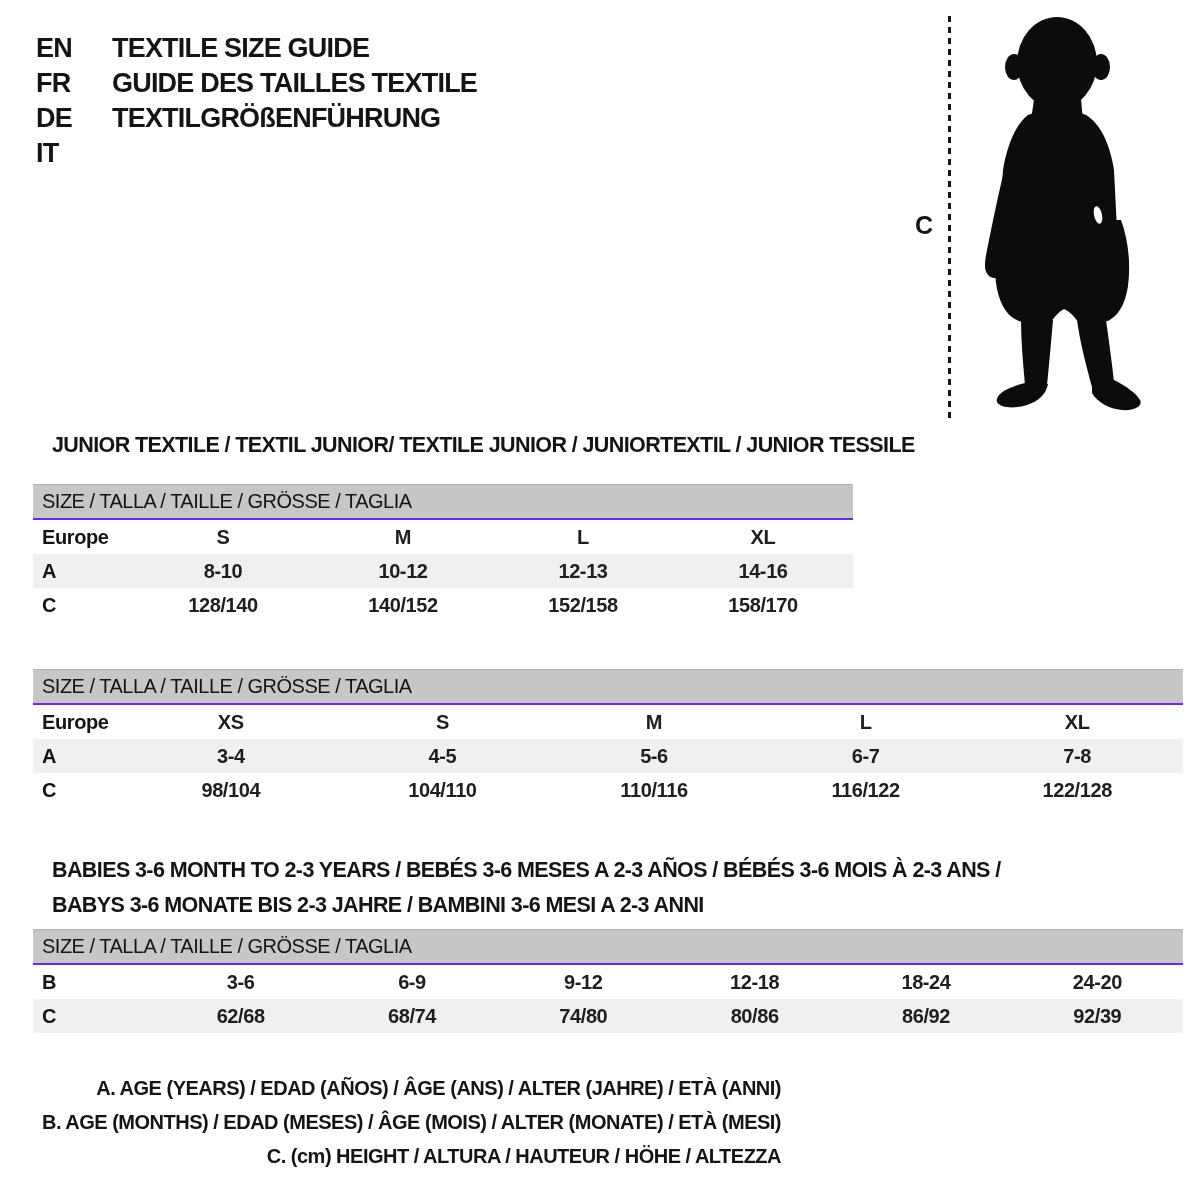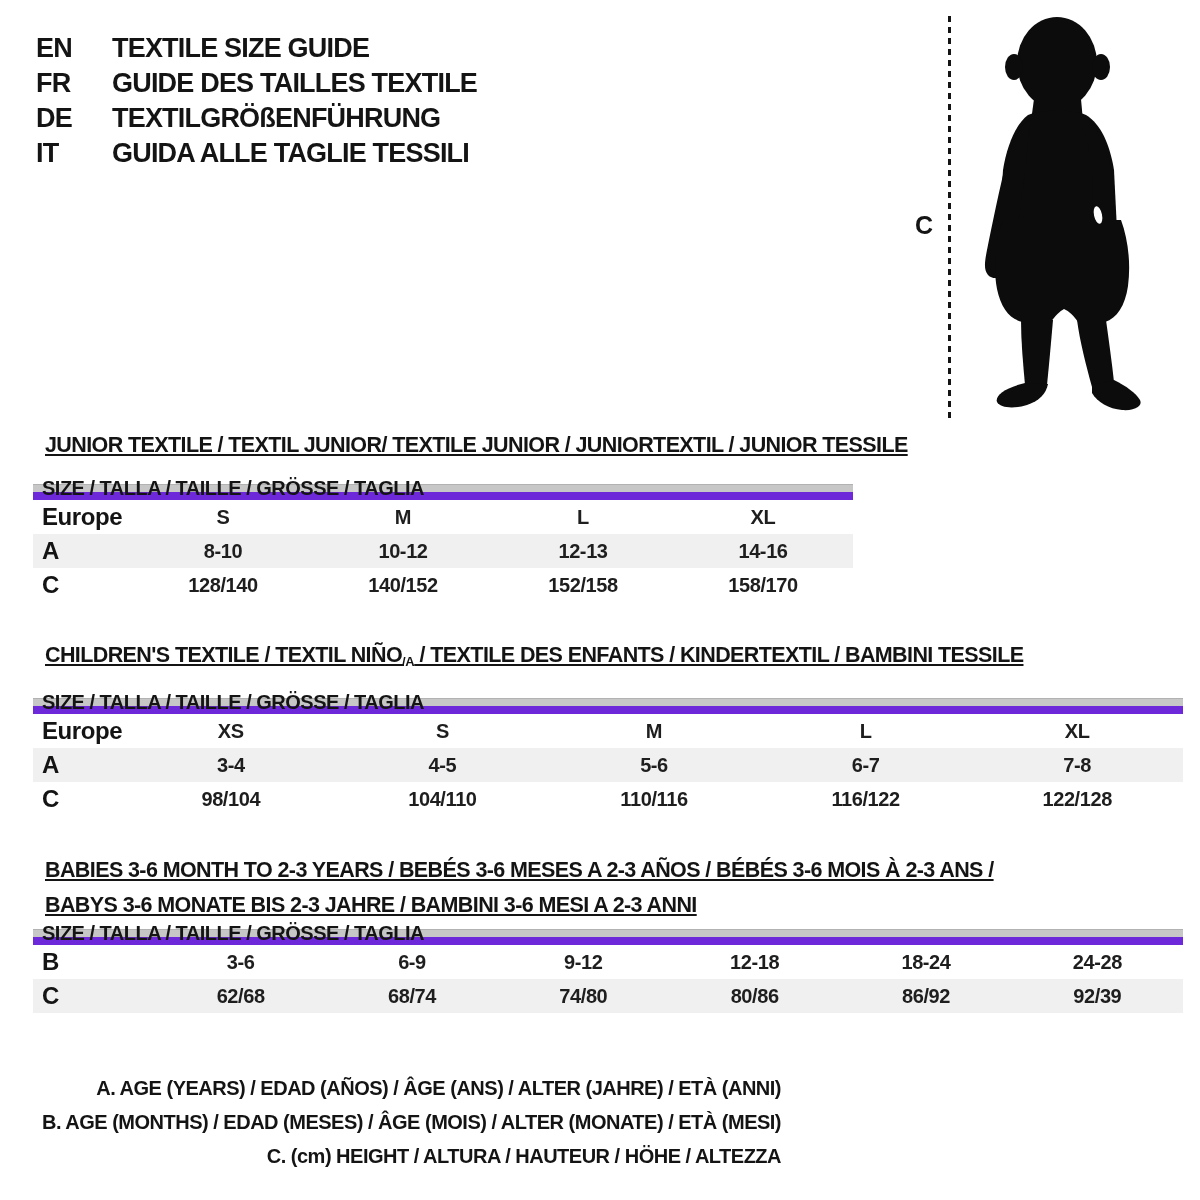--- a/index.html
+++ b/index.html
@@ -21,43 +21,43 @@
   .figure-label { position:absolute; left:915px; top:211px; font-size:25px; font-weight:700; }
   .dash-line {
     position:absolute; left:948px; top:16px; width:3px; height:402px;
     background:repeating-linear-gradient(to bottom,#141414 0 6px,transparent 6px 11px);
   }
   .baby-svg { position:absolute; left:963px; top:15px; }
 
   
   .tbl { position:absolute; left:33px; }
   .tbl h2 {
-    margin-left:12px; font-size:21.5px; font-weight:700; letter-spacing:-0.6px;
-    line-height:22px; white-space:nowrap;text-decoration:underline;
+    margin-left:19px; font-size:21.5px; font-weight:700; letter-spacing:-0.6px;
+    line-height:22px; white-space:nowrap;
   }
   .t3 h2 { line-height:35px; }
   .tbl .sub { font-size:13px; vertical-align:-4px; letter-spacing:-0.4px; }
   .bar {
-    height:16px; background:#c7c7c7;
-    border-top:1px solid #b2b2b2; border-bottom:8px solid #6d28d9;
-    font-size:20px; font-weight:700; letter-spacing:-0.5px;
+    height:36px; background:#c7c7c7;
+    border-top:1px solid #b2b2b2; border-bottom:2px solid #6d28d9;
+    font-size:20px; font-weight:400; letter-spacing:-0.5px;
     padding-left:9px; display:flex; align-items:center; white-space:nowrap;
   }
   .t1 { top:434px; width:820px; }
   .t1 .bar { margin-top:28px; }
   .t2 { top:644px; width:1150px; }
   .t2 .bar { margin-top:25px; }
   .t3 { top:853px; width:1150px; }
   .t3 .bar { margin-top:6px; }
   .grid { display:grid; height:34px; align-items:center; }
   .t1 .grid { grid-template-columns:100px repeat(4,1fr); }
   .t2 .grid { grid-template-columns:92px repeat(5,1fr); }
   .t3 .grid { grid-template-columns:122px repeat(6,1fr); }
   .grid.alt { background:#f0f0f0; }
-  .lbl { padding-left:9px; font-size:24px; font-weight:700; letter-spacing:-0.4px; }
+  .lbl { padding-left:9px; font-size:20px; font-weight:700; letter-spacing:-0.4px; }
   .cell { text-align:center; font-size:20px; font-weight:700; letter-spacing:-0.4px; color:#1e1e1e; }
 
   
   .notes { position:absolute; left:42px; top:1071px;text-align:right; }
   .note { font-size:20px; font-weight:700; letter-spacing:-0.5px; line-height:34px; white-space:nowrap; }
 </style>
 </head>
 <body>
 
 <div class="canvas">
@@ -70,21 +70,20 @@
     <div class="lang-row">
       <span class="lang-code">FR</span>
       <span class="lang-title">GUIDE DES TAILLES TEXTILE</span>
     </div>
     <div class="lang-row">
       <span class="lang-code">DE</span>
       <span class="lang-title">TEXTILGRÖßENFÜHRUNG</span>
     </div>
     <div class="lang-row">
       <span class="lang-code">IT</span>
-      <span class="lang-title">GUIDA ALLE TAGLIE TESSILI</span>
     </div>
   </section>
 
   <div class="dash-line"></div>
   <div class="figure-label">C</div>
   <svg class="baby-svg" width="202" height="400" viewBox="0 0 200 400" xmlns="http://www.w3.org/2000/svg">
     <g fill="#0c0c0c">
       <ellipse cx="93" cy="48" rx="40" ry="46"></ellipse>
       <ellipse cx="50" cy="52" rx="9" ry="13"></ellipse>
       <ellipse cx="137" cy="52" rx="9" ry="13"></ellipse>
@@ -121,21 +120,20 @@
     <div class="grid">
       <span class="lbl">C</span>
       <span class="cell">128/140</span>
       <span class="cell">140/152</span>
       <span class="cell">152/158</span>
       <span class="cell">158/170</span>
     </div>
   </section>
 
   <section class="tbl t2">
-    <h2><span>CHILDREN'S TEXTILE / TEXTIL NIÑO</span><span class="sub">/A</span><span> / TEXTILE DES ENFANTS / KINDERTEXTIL / BAMBINI TESSILE</span></h2>
     <div class="bar">SIZE / TALLA / TAILLE / GRÖSSE / TAGLIA</div>
     <div class="grid">
       <span class="lbl">Europe</span>
       <span class="cell">XS</span>
       <span class="cell">S</span>
       <span class="cell">M</span>
       <span class="cell">L</span>
       <span class="cell">XL</span>
     </div>
     <div class="grid alt">
@@ -162,21 +160,21 @@
       <div>BABYS 3-6 MONATE BIS 2-3 JAHRE / BAMBINI 3-6 MESI A 2-3 ANNI</div>
     </h2>
     <div class="bar">SIZE / TALLA / TAILLE / GRÖSSE / TAGLIA</div>
     <div class="grid">
       <span class="lbl">B</span>
       <span class="cell">3-6</span>
       <span class="cell">6-9</span>
       <span class="cell">9-12</span>
       <span class="cell">12-18</span>
       <span class="cell">18-24</span>
-      <span class="cell">24-28</span>
+      <span class="cell">24-20</span>
     </div>
     <div class="grid alt">
       <span class="lbl">C</span>
       <span class="cell">62/68</span>
       <span class="cell">68/74</span>
       <span class="cell">74/80</span>
       <span class="cell">80/86</span>
       <span class="cell">86/92</span>
       <span class="cell">92/39</span>
     </div>

